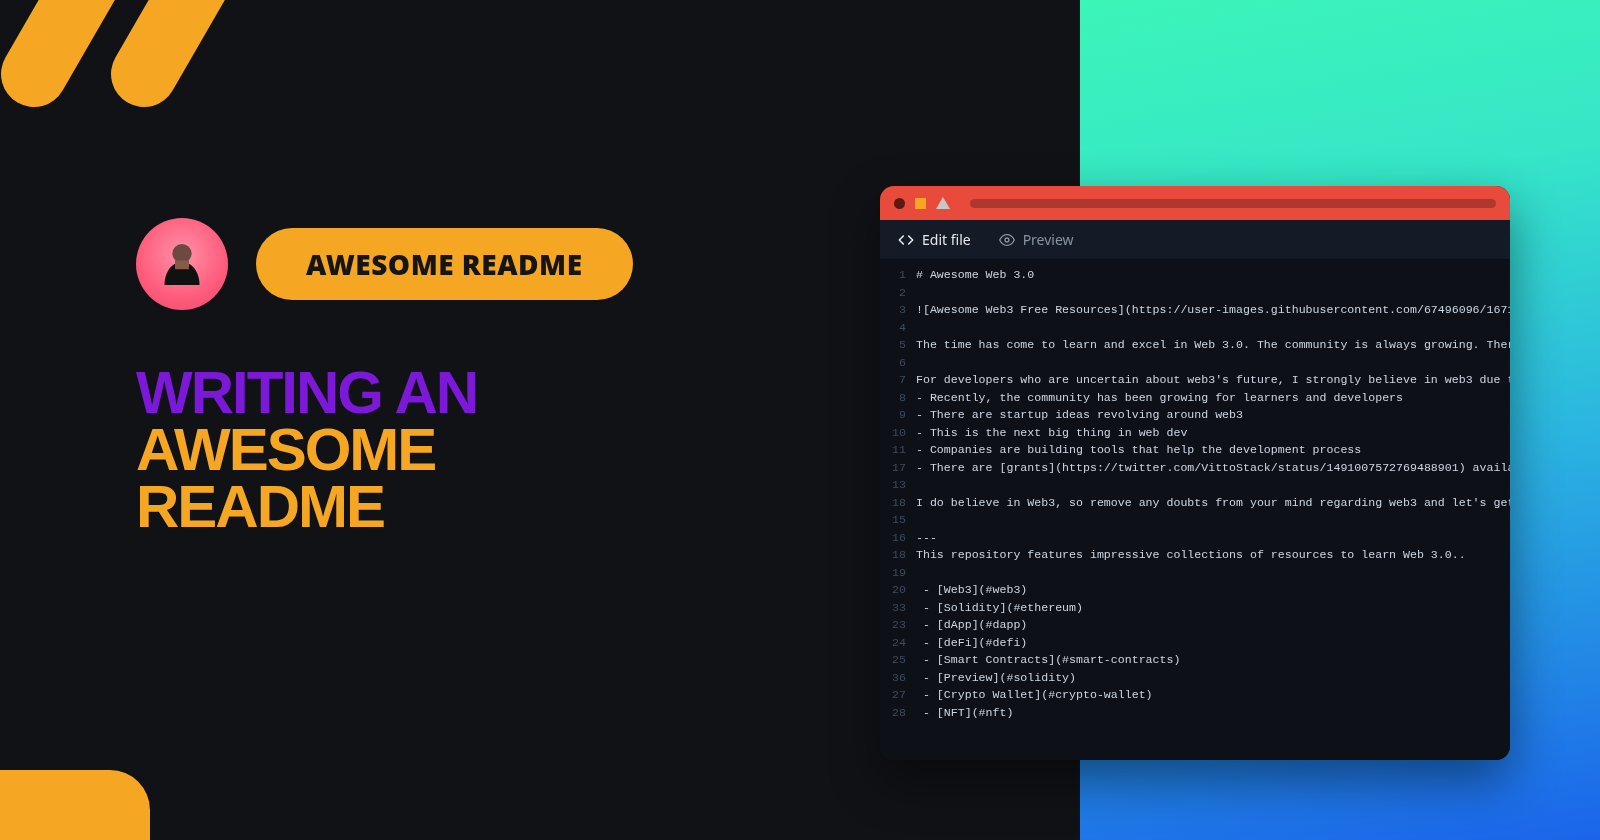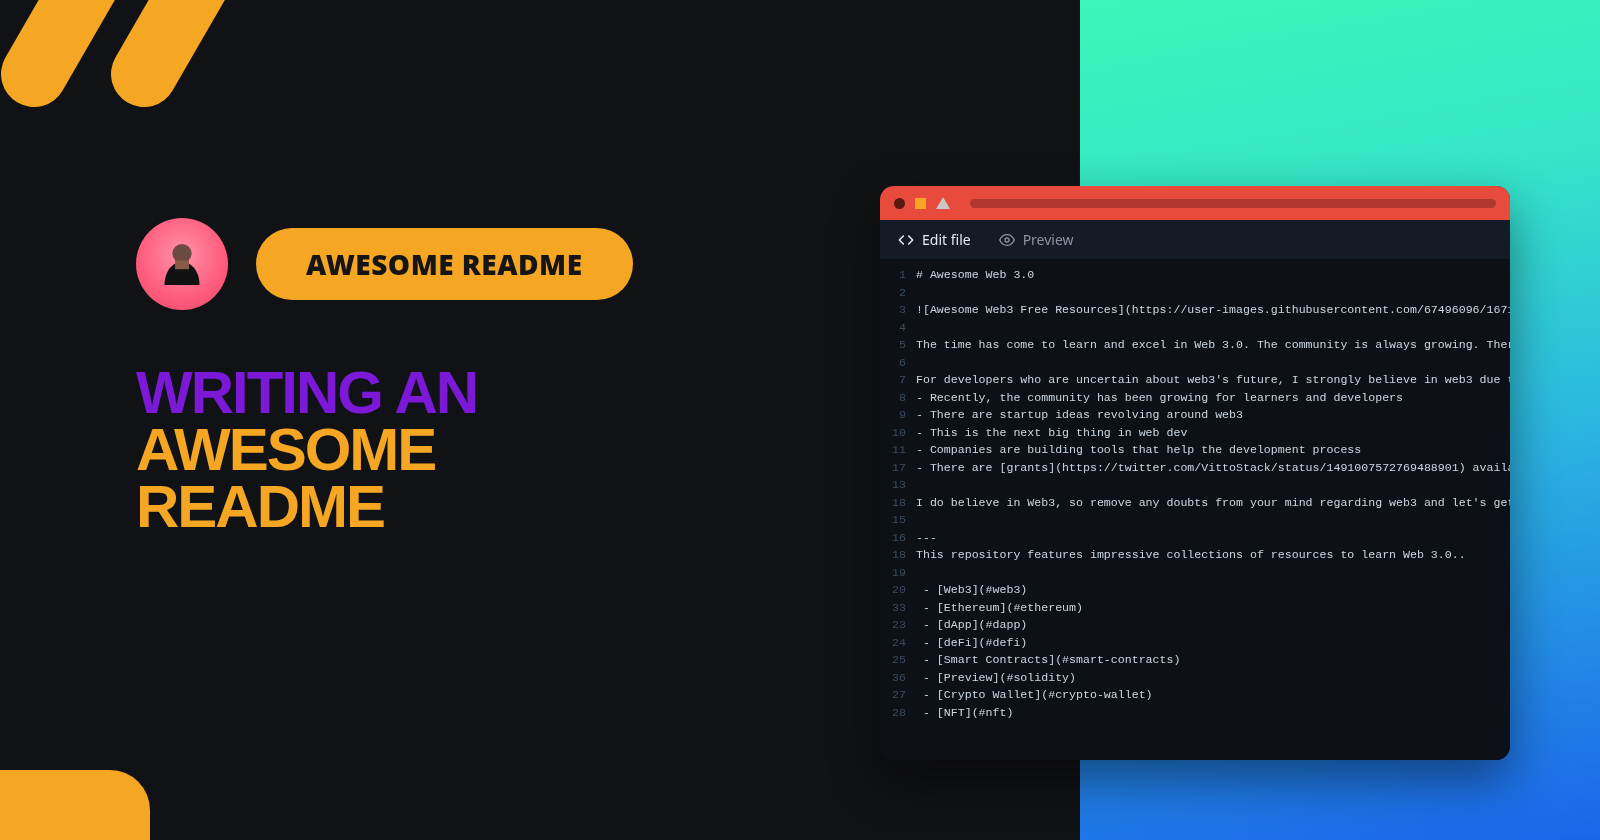--- a/index.html
+++ b/index.html
@@ -158,21 +158,21 @@
         <div class="row"><span class="ln">10</span><span class="tx">- This is the next big thing in web dev</span></div>
         <div class="row"><span class="ln">11</span><span class="tx">- Companies are building tools that help the development process</span></div>
         <div class="row"><span class="ln">17</span><span class="tx">- There are [grants](https://twitter.com/VittoStack/status/1491007572769488901) available for web3</span></div>
         <div class="row"><span class="ln">13</span><span class="tx"></span></div>
         <div class="row"><span class="ln">18</span><span class="tx">I do believe in Web3, so remove any doubts from your mind regarding web3 and let's get started.</span></div>
         <div class="row"><span class="ln">15</span><span class="tx"></span></div>
         <div class="row"><span class="ln">16</span><span class="tx">---</span></div>
         <div class="row"><span class="ln">18</span><span class="tx">This repository features impressive collections of resources to learn Web 3.0..</span></div>
         <div class="row"><span class="ln">19</span><span class="tx"></span></div>
         <div class="row"><span class="ln">20</span><span class="tx"> - [Web3](#web3)</span></div>
-        <div class="row"><span class="ln">33</span><span class="tx"> - [Ethereum](#ethereum)</span></div>
+        <div class="row"><span class="ln">33</span><span class="tx"> - [Solidity](#ethereum)</span></div>
         <div class="row"><span class="ln">23</span><span class="tx"> - [dApp](#dapp)</span></div>
         <div class="row"><span class="ln">24</span><span class="tx"> - [deFi](#defi)</span></div>
         <div class="row"><span class="ln">25</span><span class="tx"> - [Smart Contracts](#smart-contracts)</span></div>
         <div class="row"><span class="ln">36</span><span class="tx"> - [Preview](#solidity)</span></div>
         <div class="row"><span class="ln">27</span><span class="tx"> - [Crypto Wallet](#crypto-wallet)</span></div>
         <div class="row"><span class="ln">28</span><span class="tx"> - [NFT](#nft)</span></div>
       </div>
   </div>
 </div>
 

